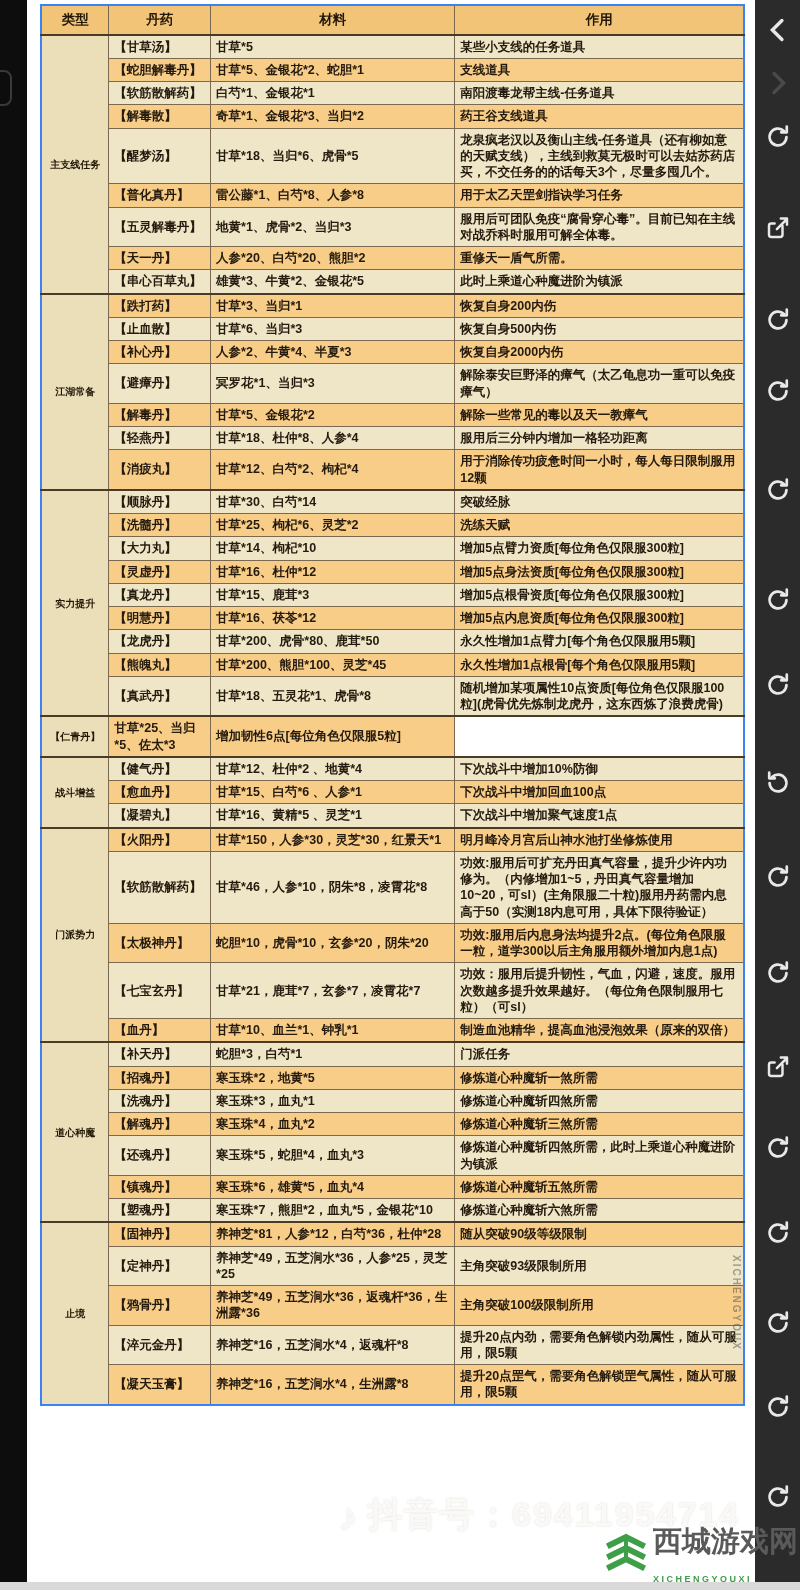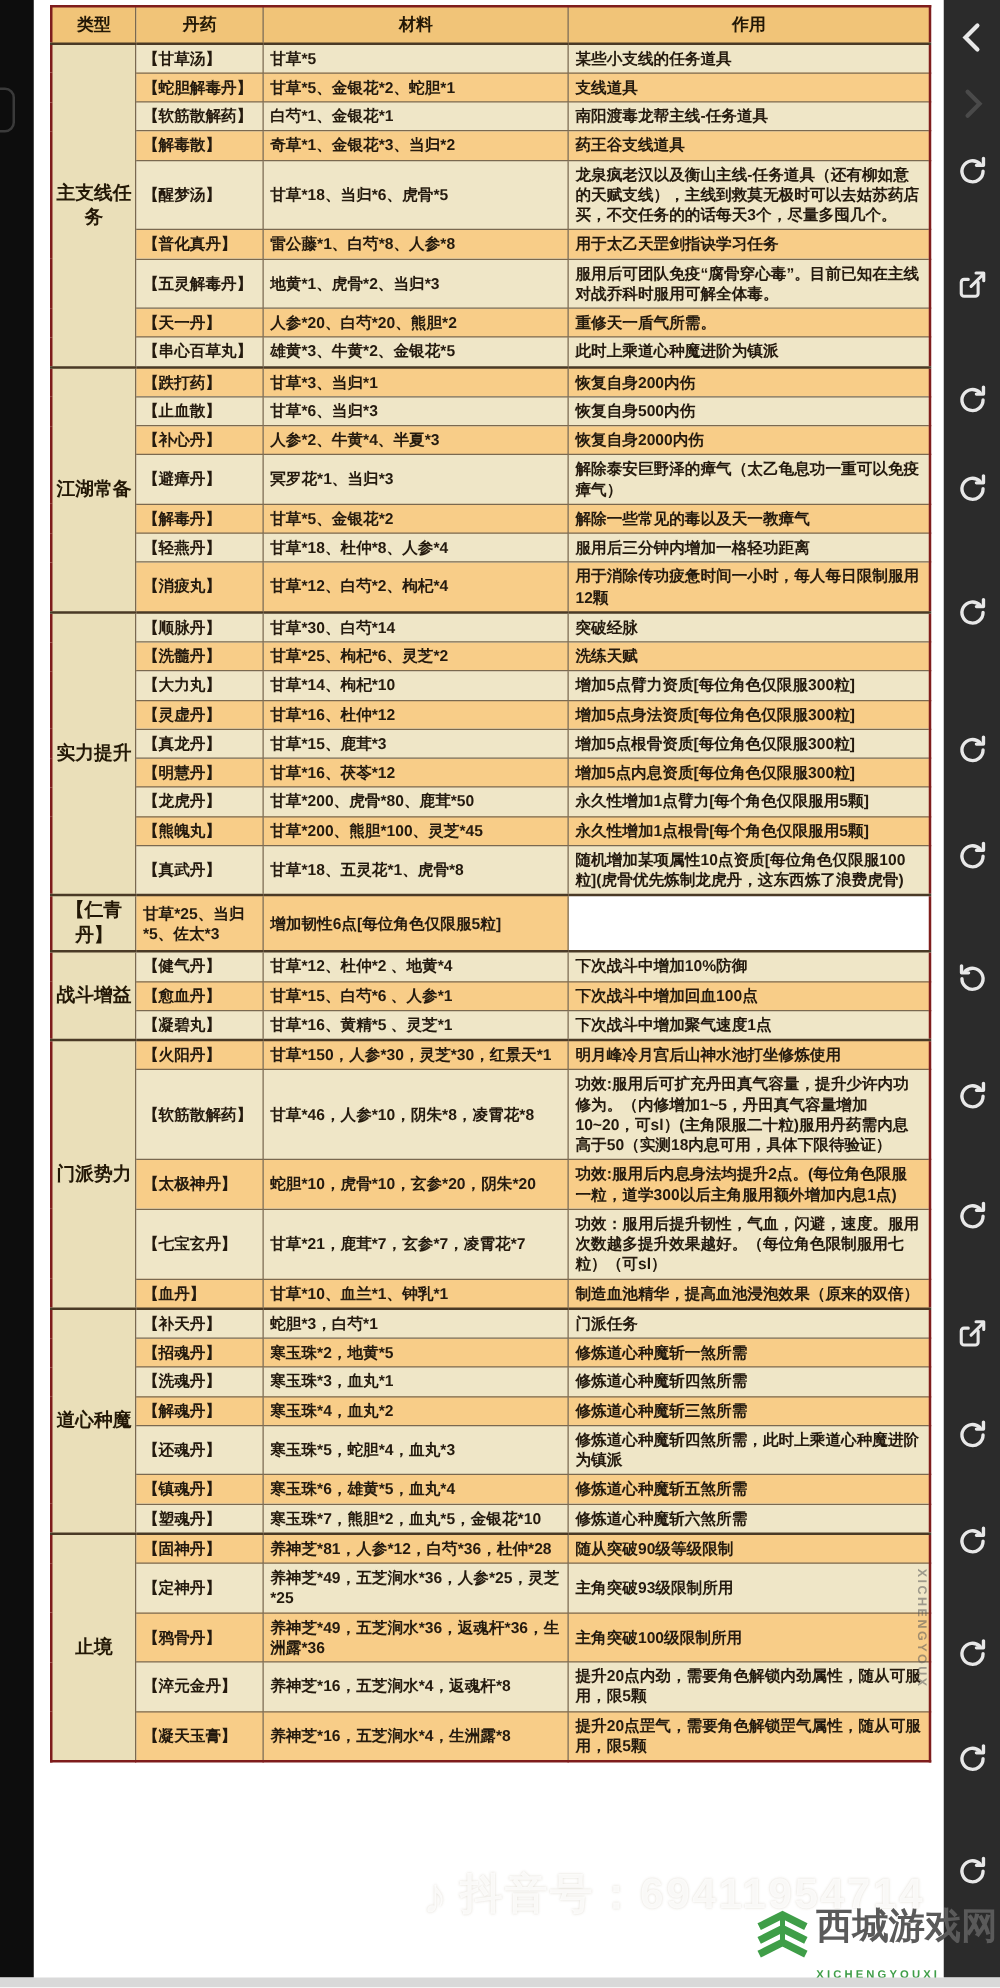--- a/index.html
+++ b/index.html
@@ -33,47 +33,47 @@
   .table-wrap { position: absolute; left: 40px; top: 4px; z-index: 1; }
   table {
     border-collapse: collapse; width: 705px;
     font-family: "Liberation Sans", sans-serif;
   }
   th, td {
     border: 1px solid #7a6950;
     font-size: 12.5px; font-weight: 700; color: #241a0e;
     padding: 3px 5px; line-height: 1.3; vertical-align: middle;
   }
-  table { border: 2px solid #7f1d1d; padding-left: 32px; }
+  table { border: 2px solid #3b82f6; padding-left: 32px; }
   th {
     background: #f1c478; text-align: center; font-size: 13.5px;
     padding: 5px 4px; color: #231806;
   }
   tr.light td { background: #efe6c7; }
   tr.orange td { background: #f8cd88; }
   td.type-cell {
     background: #eadfb9 !important; text-align: center;
-    font-size: 15px; padding: 2px 3px; color: #231806;
+    font-size: 10px; padding: 2px 3px; color: #231806;
   }
   td.pill-cell { text-align: left; }
   td.mat-cell, td.eff-cell { text-align: left; }
   td.eff-white { background: #ffffff !important; }
   tr.group-start td { border-top: 2px solid #4a3a26; }
   
   .watermark {
     position: absolute; left: 338px; top: 1492px; z-index: 4;
     color: rgba(255,255,255,0.82); font-size: 34px; font-weight: 700;
     letter-spacing: 2px; white-space: nowrap;
     text-shadow: 0 0 2px rgba(120,100,60,0.25);
   }
   .watermark .note { font-size: 40px; margin-right: 8px; vertical-align: -4px; }
   
   .site-logo {
     position: absolute; right: 2px; top: 1526px; z-index: 5;
-    display: flex; align-items: flex-start; gap: 5px;
+    display: flex; align-items: center; gap: 5px;
   }
   .site-logo .mark { width: 44px; height: 48px; }
   .site-logo .texts { display: flex; flex-direction: column; }
   .site-name {
     font-size: 29px; font-weight: 700; color: #5a5a5a; line-height: 1.1;
     white-space: nowrap;
   }
   .site-latin {
     font-size: 9px; font-weight: 700; color: #3f9e48; letter-spacing: 2.5px;
     margin-top: 16px; white-space: nowrap;

